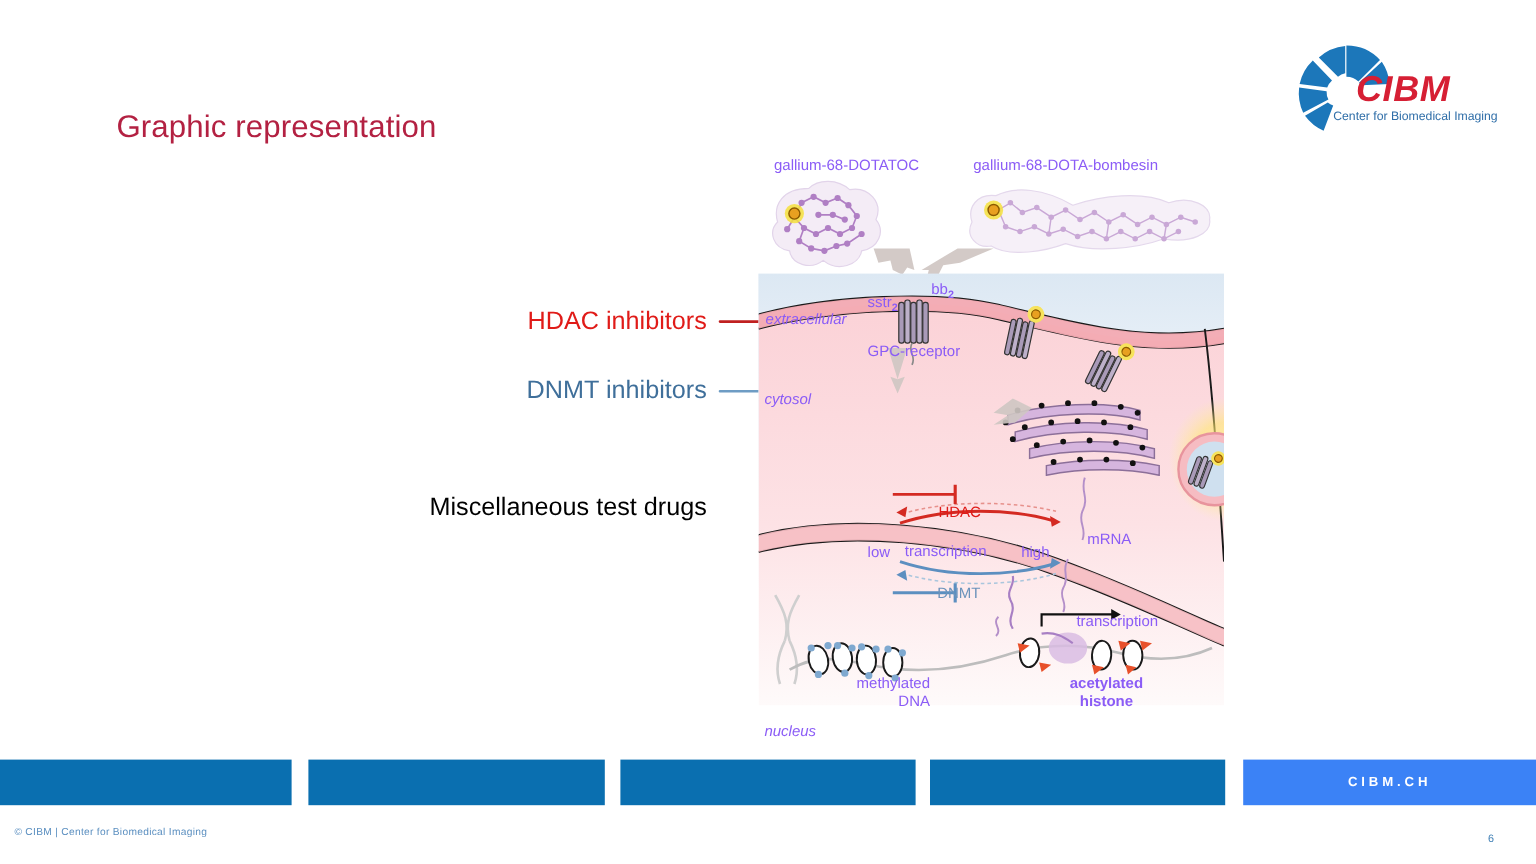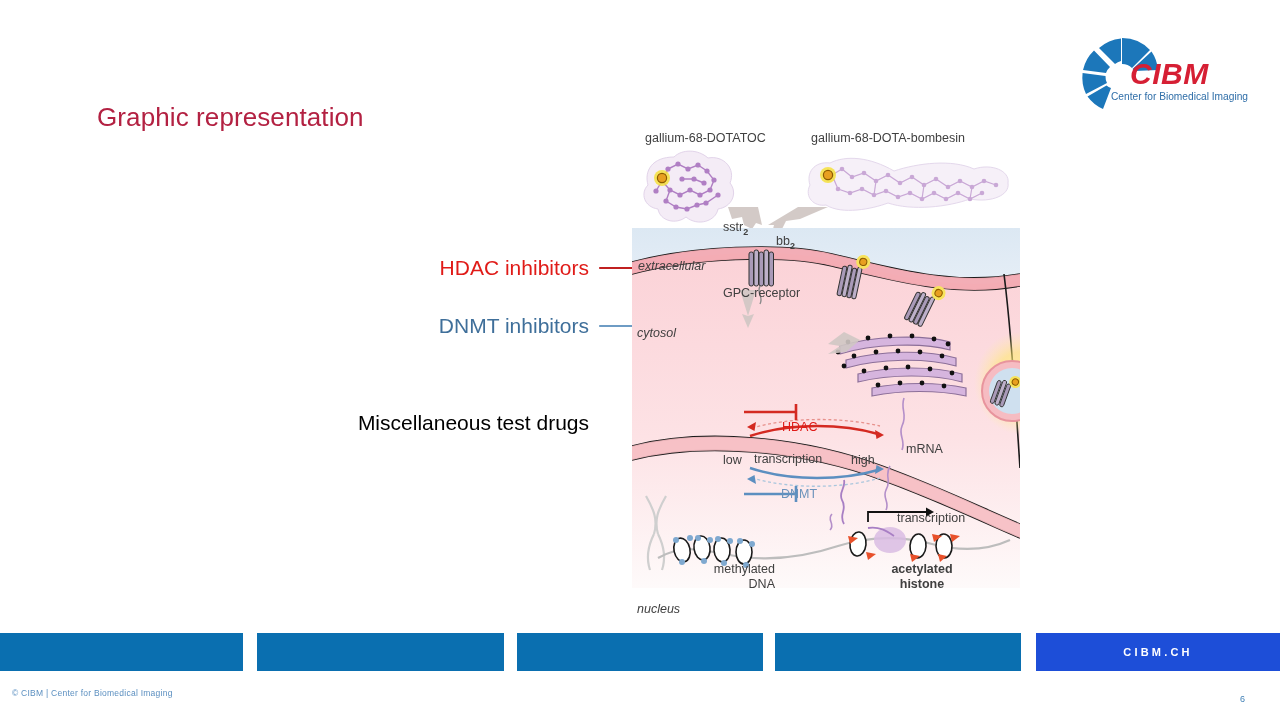--- a/index.html
+++ b/index.html
@@ -9,21 +9,21 @@
     overflow:hidden;position:relative;
   }
   .slide{position:absolute;inset:0;}
 
   
   .logo{position:absolute;left:1070px;top:26px;width:180px;height:90px;}
   .logo svg{display:block;}
 
   
   .title{
-    position:absolute;left:97px;top:102px;
+    position:absolute;left:97px;top:90px;
     font-size:26px;color:#b32142;letter-spacing:.1px;
     white-space:nowrap;
   }
 
   
   .callout{position:absolute;font-size:21px;white-space:nowrap;text-align:right;}
   #lbl-hdac{left:219px;top:256px;width:370px;color:#e01b18;}
   #lbl-dnmt{left:219px;top:314px;width:370px;color:#3f6f9a;}
   #lbl-misc{left:219px;top:379px;width:370px;color:#000000;margin-top:32px;}
 
@@ -35,47 +35,47 @@
     position:absolute;left:632px;top:228px;width:388px;height:360px;
     background:linear-gradient(180deg,#dce8f3 0%,#e7eff7 18%,#f3f6fa 34%,#fbfbfc 55%,#ffffff 75%);
     overflow:hidden;
   }
   .diagram svg{position:absolute;left:0;top:0;}
 
   
   .molecules{position:absolute;left:632px;top:145px;width:390px;height:90px;}
 
   
-  .dtext{position:absolute;font-size:12.5px;color:#404040;white-space:nowrap;}
+  .dtext{position:absolute;font-size:12.5px;color:#8b5cf6;white-space:nowrap;}
   .dtext.it{font-style:italic;margin-top:24px;}
   .dtext sub{font-size:9px;font-weight:bold;}
 
   #t-gallium1{left:645px;top:131px;font-size:12.5px;}
   #t-gallium2{left:811px;top:131px;font-size:12.5px;}
   #t-extracellular{left:638px;top:235px;}
-  #t-sstr2{left:723px;top:220px;}
+  #t-sstr2{left:723px;top:245px;}
   #t-bb2{left:776px;top:234px;}
   #t-gpc{left:723px;top:286px;}
   #t-cytosol{left:637px;top:302px;font-style:italic;}
   #t-hdac{left:782px;top:420px;color:#e01b18;}
   #t-dnmt{left:781px;top:487px;color:#6c93bb;}
   #t-low{left:723px;top:453px;}
   #t-transcription-mid{left:754px;top:452px;}
   #t-high{left:851px;top:453px;}
   #t-mrna{left:906px;top:442px;}
   #t-transcription2{left:897px;top:511px;}
   #t-nucleus{left:637px;top:578px;}
   #t-methdna{left:695px;top:562px;text-align:right;width:80px;line-height:15px;white-space:normal;}
   #t-acetyl{left:882px;top:562px;text-align:center;width:80px;line-height:15px;white-space:normal;font-weight:bold;}
 
   
   .barrow{position:absolute;left:0;top:633px;width:1280px;height:38px;}
   .bar{position:absolute;top:0;height:38px;}
   .bar.blue{background:#0a6fb0;}
-  .bar.red{background:#1d4ed8;}
+  .bar.red{background:#3b82f6;}
   #bar1{left:0px;width:243px;}
   #bar2{left:257px;width:247px;}
   #bar3{left:517px;width:246px;}
   #bar4{left:775px;width:246px;}
   #bar5{left:1036px;width:244px;display:flex;align-items:center;justify-content:center;}
   #bar5 .barlabel{
     color:#ffffff;font-size:11px;letter-spacing:3.2px;font-weight:600;
   }
 
   

